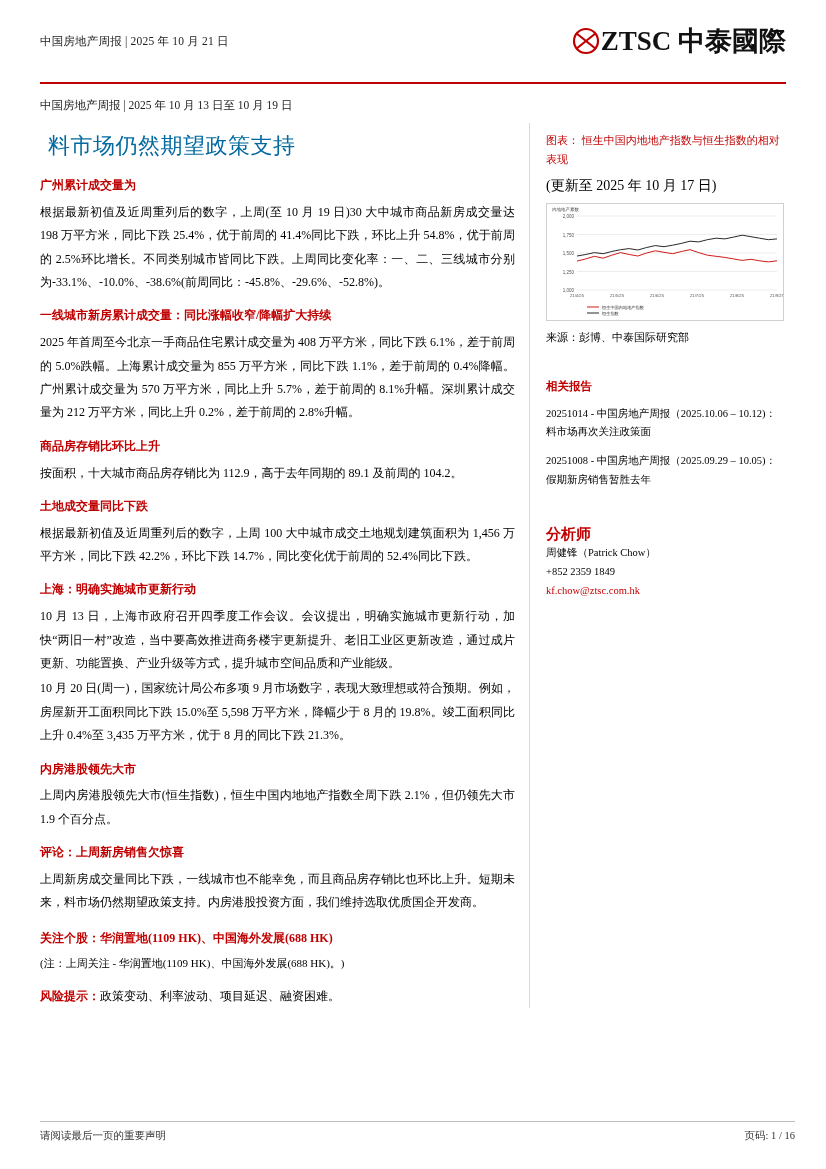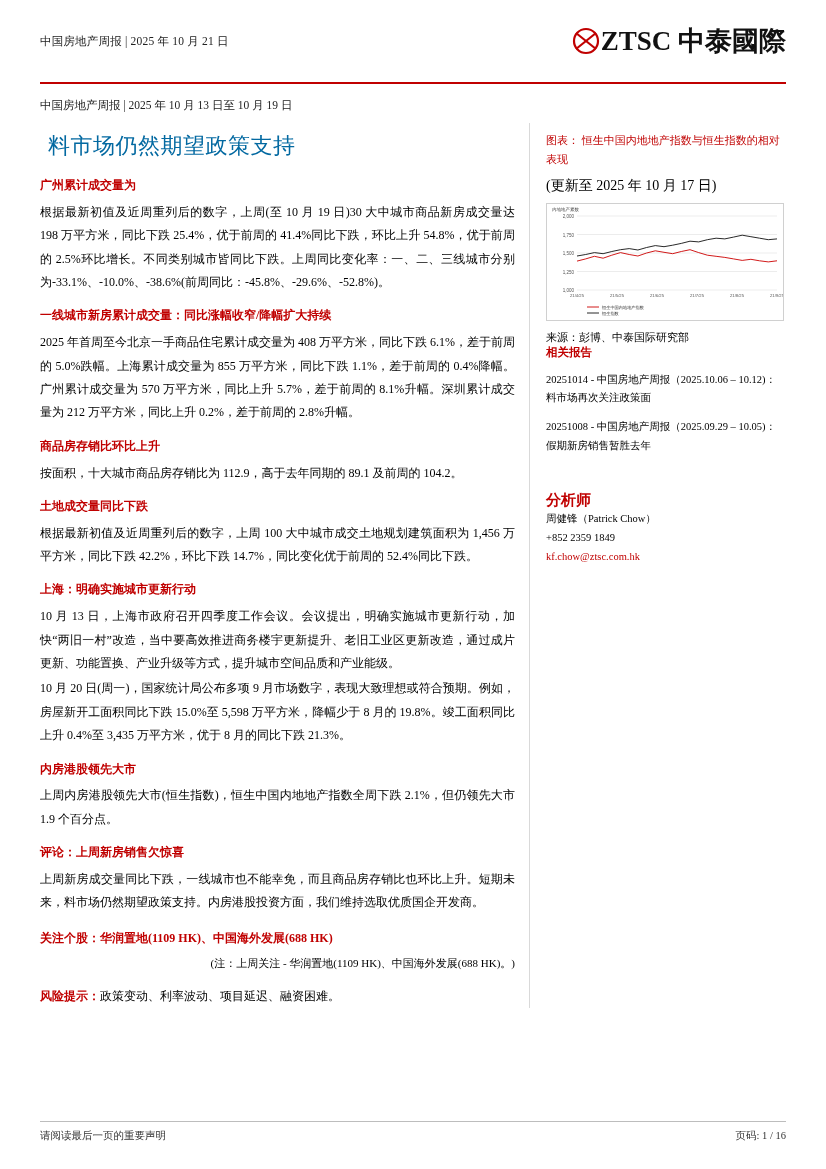--- a/index.html
+++ b/index.html
@@ -101,21 +101,20 @@
     line-height: 1.9;
     margin-top: 12px;
   }
   .stock-line .lbl { color: #c00000; font-weight: bold; }
   .stock-line .nm { color: #c00000; font-weight: bold; }
   .note-line {
     font-size: 11px;
     line-height: 1.8;
     margin-top: 4px;
     color: #000;
-    text-align: right;
   }
   .risk-line {
     font-size: 12px;
     line-height: 1.9;
     margin-top: 12px;
   }
   .risk-line .lbl { color: #c00000; font-weight: bold; }
 
   
   .fig-caption {
@@ -146,20 +145,21 @@
     color: #444;
   }
   .src-line {
     font-size: 11px;
     margin-top: 9px;
   }
   .rel-head {
     color: #c00000;
     font-size: 11.5px;
     font-weight: bold;
+    margin-top: 34px;
   }
   .rel-item {
     font-size: 10.5px;
     line-height: 1.75;
     margin-top: 11px;
     color: #000;
   }
   .analyst-head {
     color: #c00000;
     font-size: 15px;
@@ -170,21 +170,21 @@
     font-size: 10.5px;
     line-height: 1.8;
     color: #000;
   }
   .analyst-mail { color: #c00000; }
 
   
   .footer {
     position: absolute;
     left: 40px;
-    right: 40px;
+    right: 31px;
     bottom: 26px;
     border-top: 1px solid #bdbdbd;
     padding-top: 7px;
     display: flex;
     justify-content: space-between;
     font-size: 10.5px;
     color: #333;
   }
 </style>
 </head>

